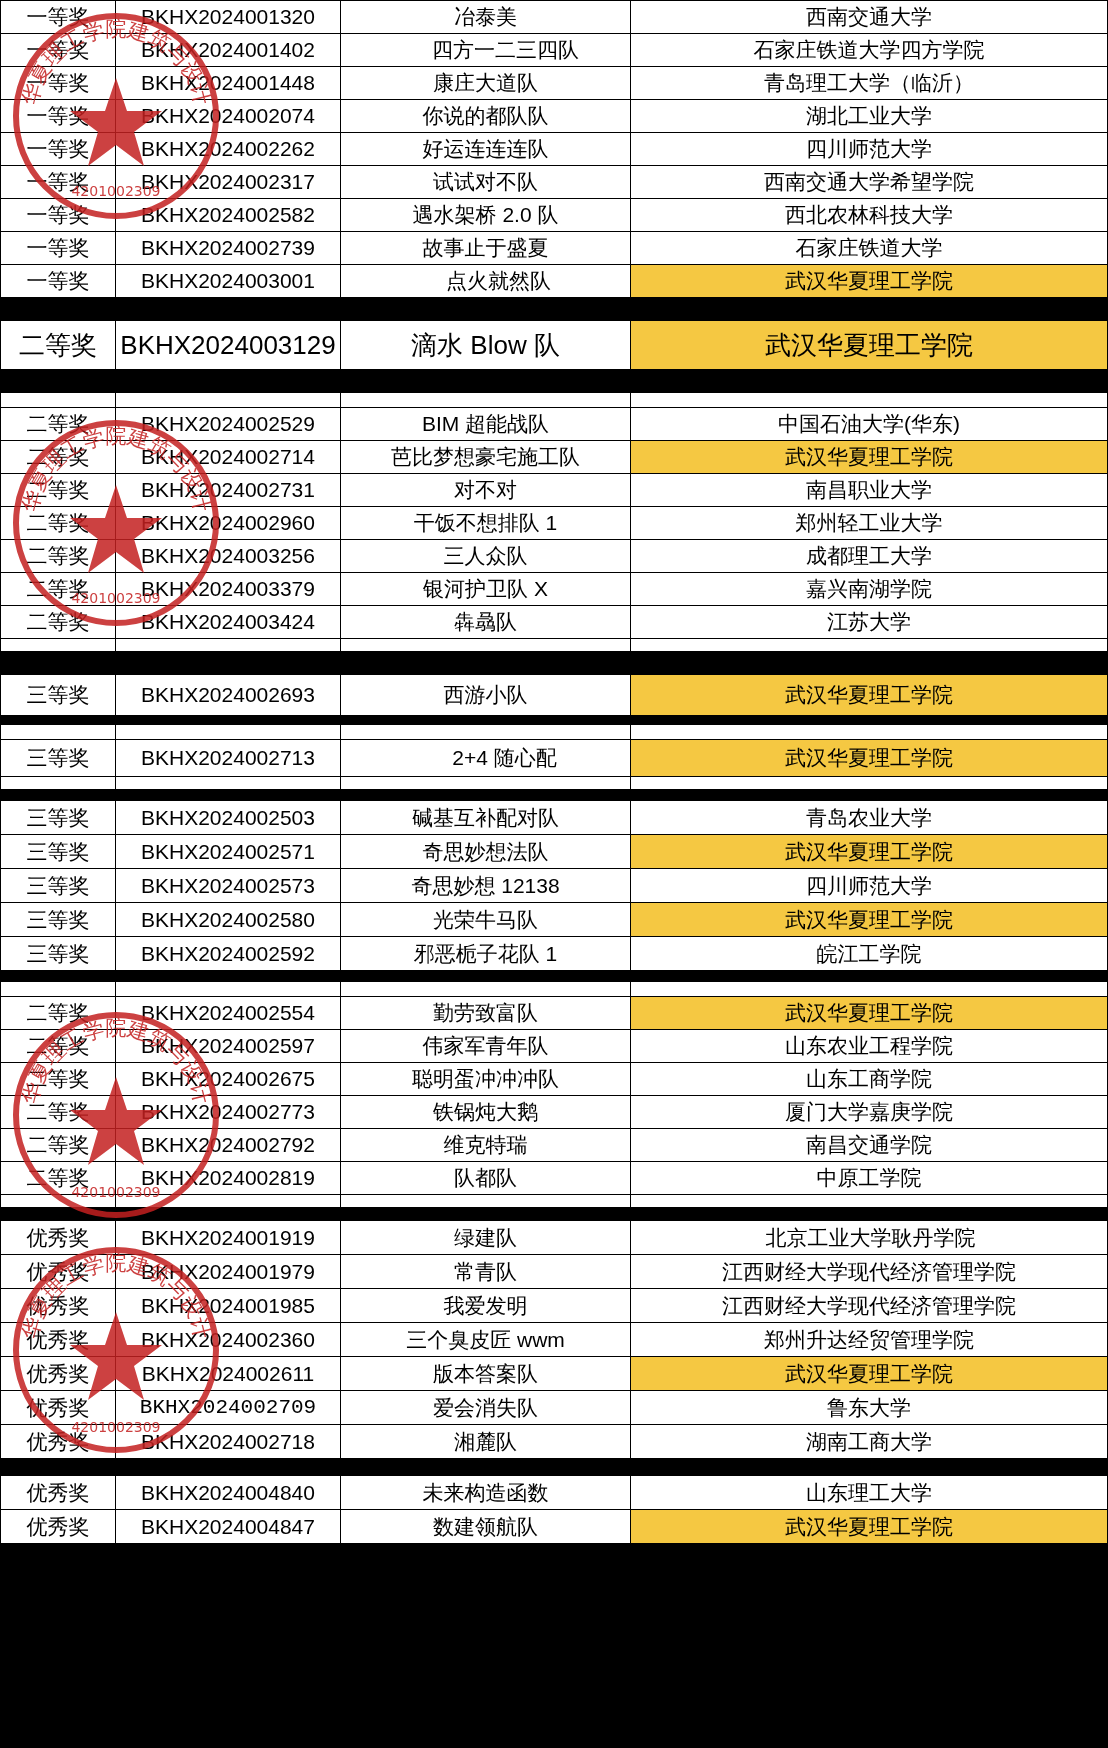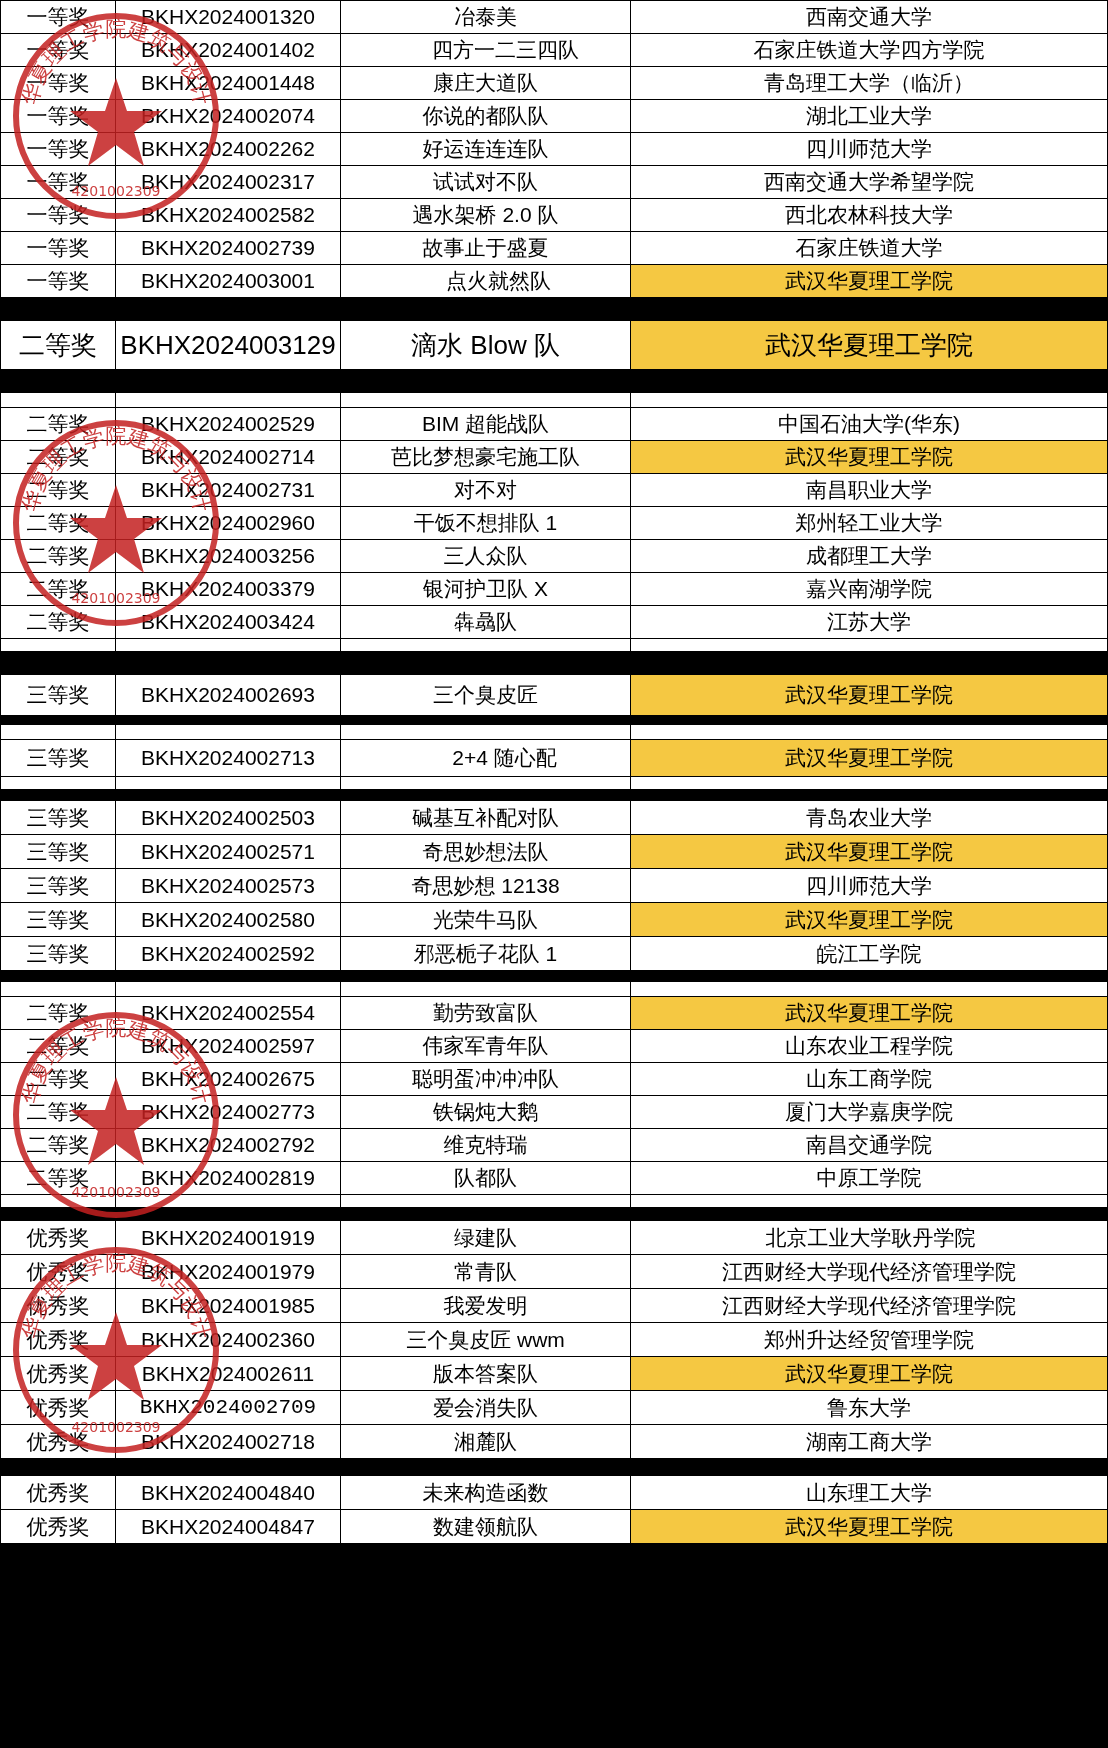--- a/index.html
+++ b/index.html
@@ -203,21 +203,21 @@
           <colgroup>
             <col class="c-award">
             <col class="c-code">
             <col class="c-team">
             <col class="c-school">
           </colgroup>
           <tbody>
             <tr>
               <td style="height: 40px;">三等奖</td>
               <td style="height: 40px;">BKHX2024002693</td>
-              <td style="height: 40px;">三个臭皮匠</td>
+              <td style="height: 40px;">西游小队</td>
               <td class="hl" style="height: 40px;">武汉华夏理工学院</td>
             </tr>
           </tbody>
         </table>
       </div>
       <div class="gap" style="height: 8px;"></div>
       <div class="block">
         <table>
           <colgroup>
             <col class="c-award">

